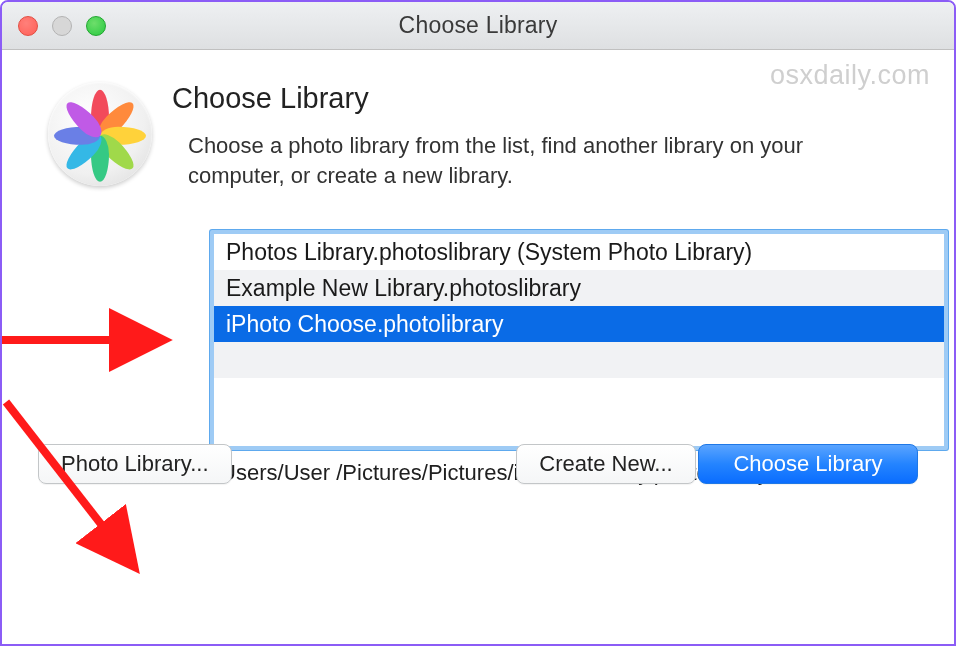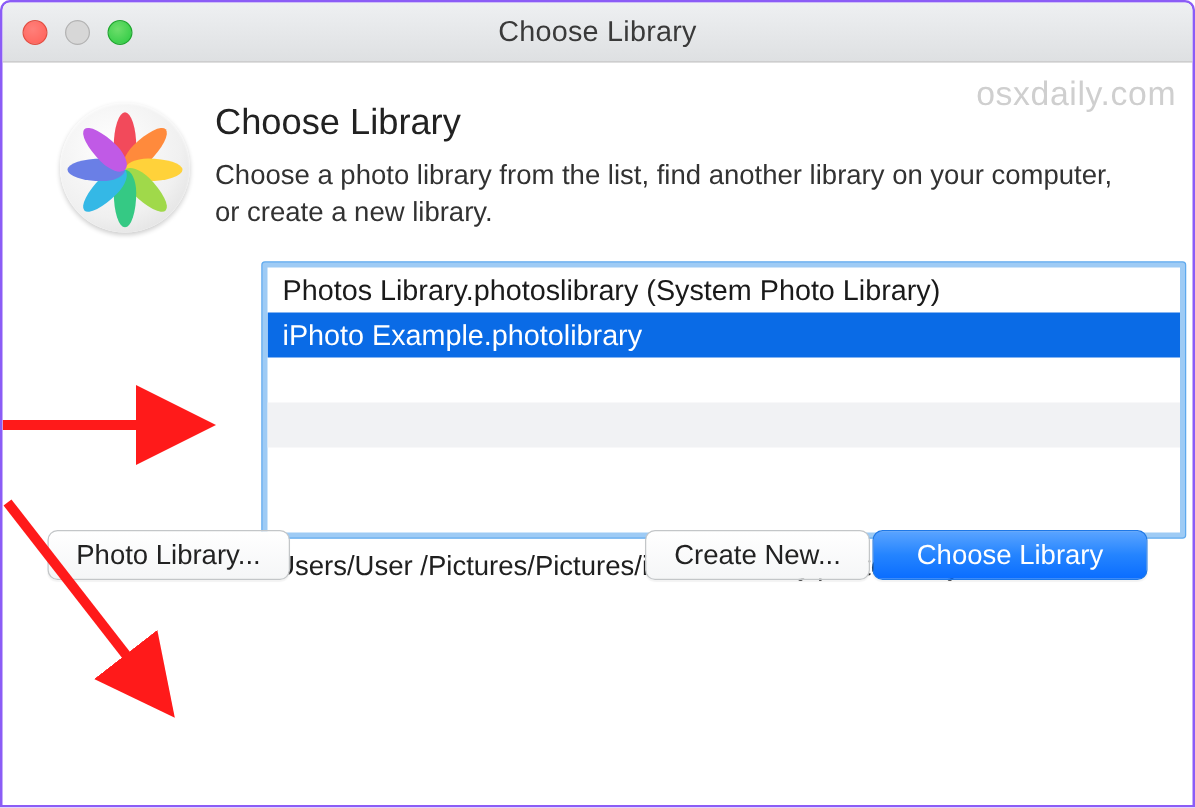--- a/index.html
+++ b/index.html
@@ -53,21 +53,21 @@
     letter-spacing: 0.2px;
   }
 
   
   .content {
     position: relative;
     padding: 32px 36px 28px 36px;
   }
   .watermark {
     position: absolute;
-    right: 13px; top: 10px;
+    right: 24px; top: 10px;
     font-size: 27px;
     color: #cfcfcf;
     letter-spacing: 0.5px;
     font-weight: 400;
   }
 
   .hdr-row {
     display: flex;
     align-items: flex-start;
     gap: 20px;
@@ -93,21 +93,21 @@
     transform-origin: 50% 100%;
   }
   .hdr-text { flex: 1; }
   .hdr-text h1 {
     margin: 0 0 10px 0;
     font-size: 29px;
     font-weight: 500;
     color: #222;
   }
   .hdr-text p {
-    margin: 0;
+    margin: 16px;
     font-size: 22px;
     color: #323232;
     line-height: 1.35;
     max-width: 720px;
   }
 
   
   .listbox {
     margin: 24px 0 8px 172px;
     width: 738px;
@@ -213,21 +213,22 @@
         </div>
       <div class="hdr-text">
         <h1>Choose Library</h1>
         <p>Choose a photo library from the list, find another library on your computer, or create a new library.</p>
       </div>
     </div>
 
     <div class="listbox">
 
     <div class="row">Photos Library.photoslibrary (System Photo Library)</div>
-        <div class="row selected">iPhoto Example.photolibrary</div>
+        <div class="row">Example New Library.photoslibrary</div>
+        <div class="row selected">iPhoto Choose.photolibrary</div>
         <div class="row"></div>
         <div class="row"></div>
       </div>
 
     <div class="path-line">/Users/User /Pictures/Pictures/iPhoto Library.photolibrary</div>
 
     <div class="btnbar">
       <div class="btn">Photo Library...</div>
       <div class="spacer"></div>
       <div class="btn">Create New...</div>

